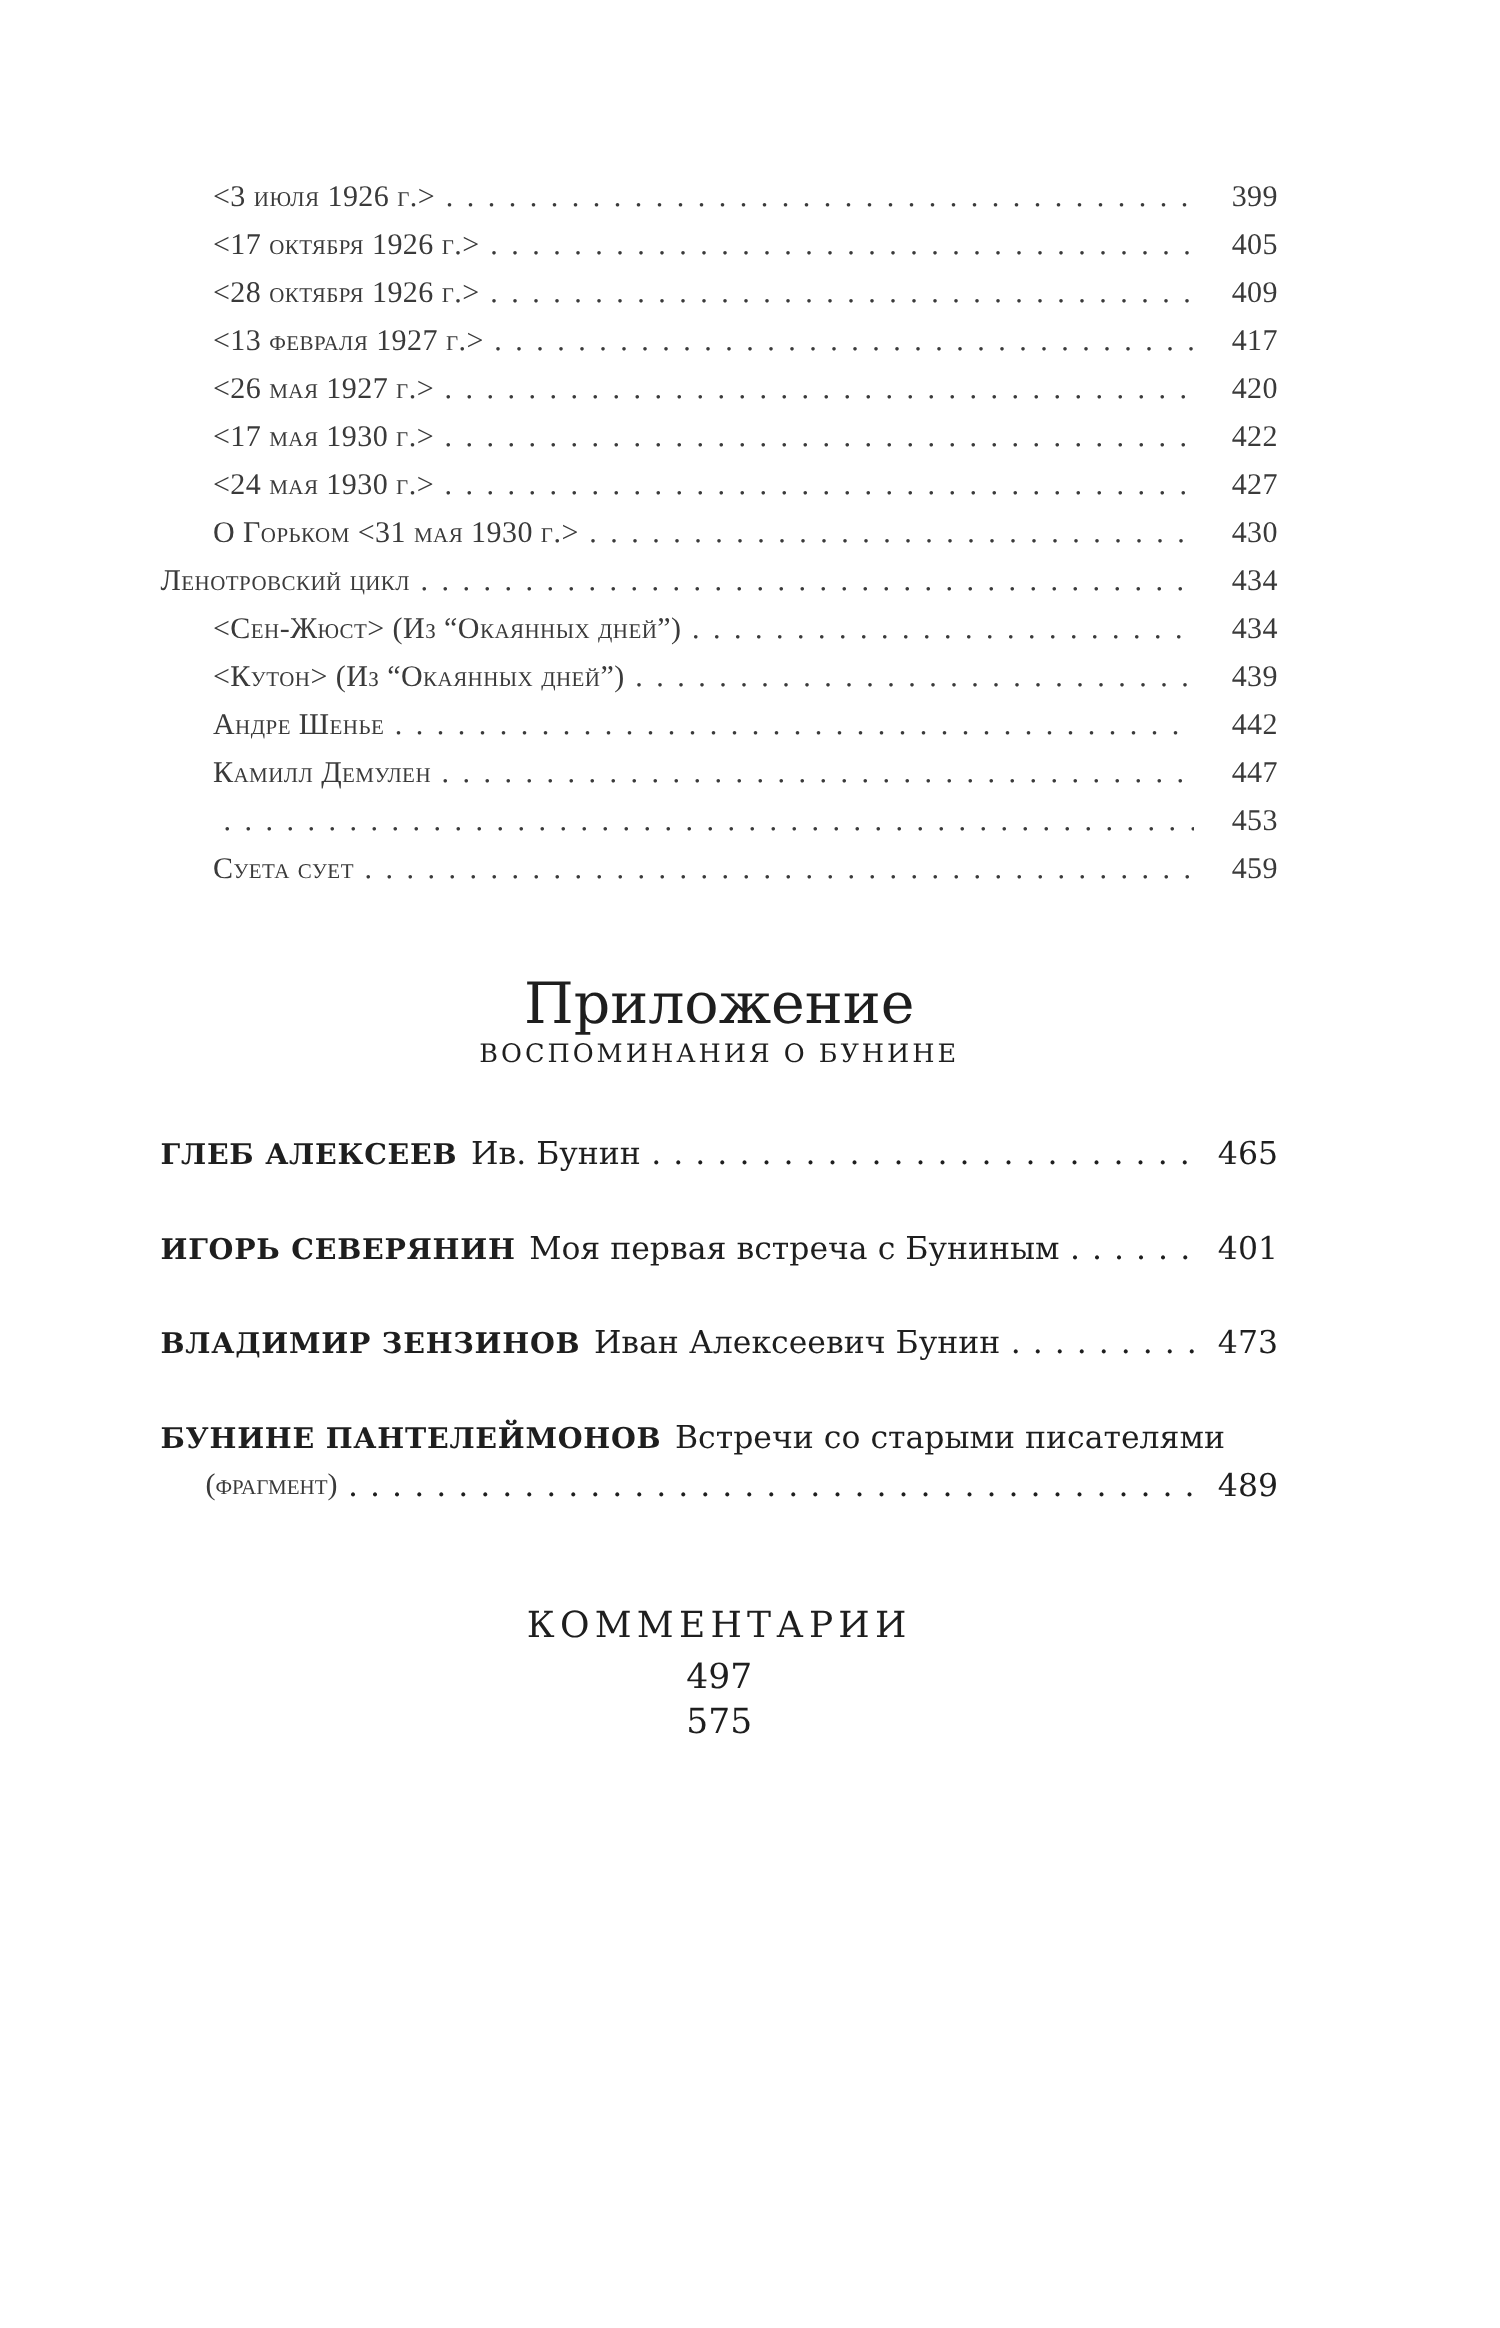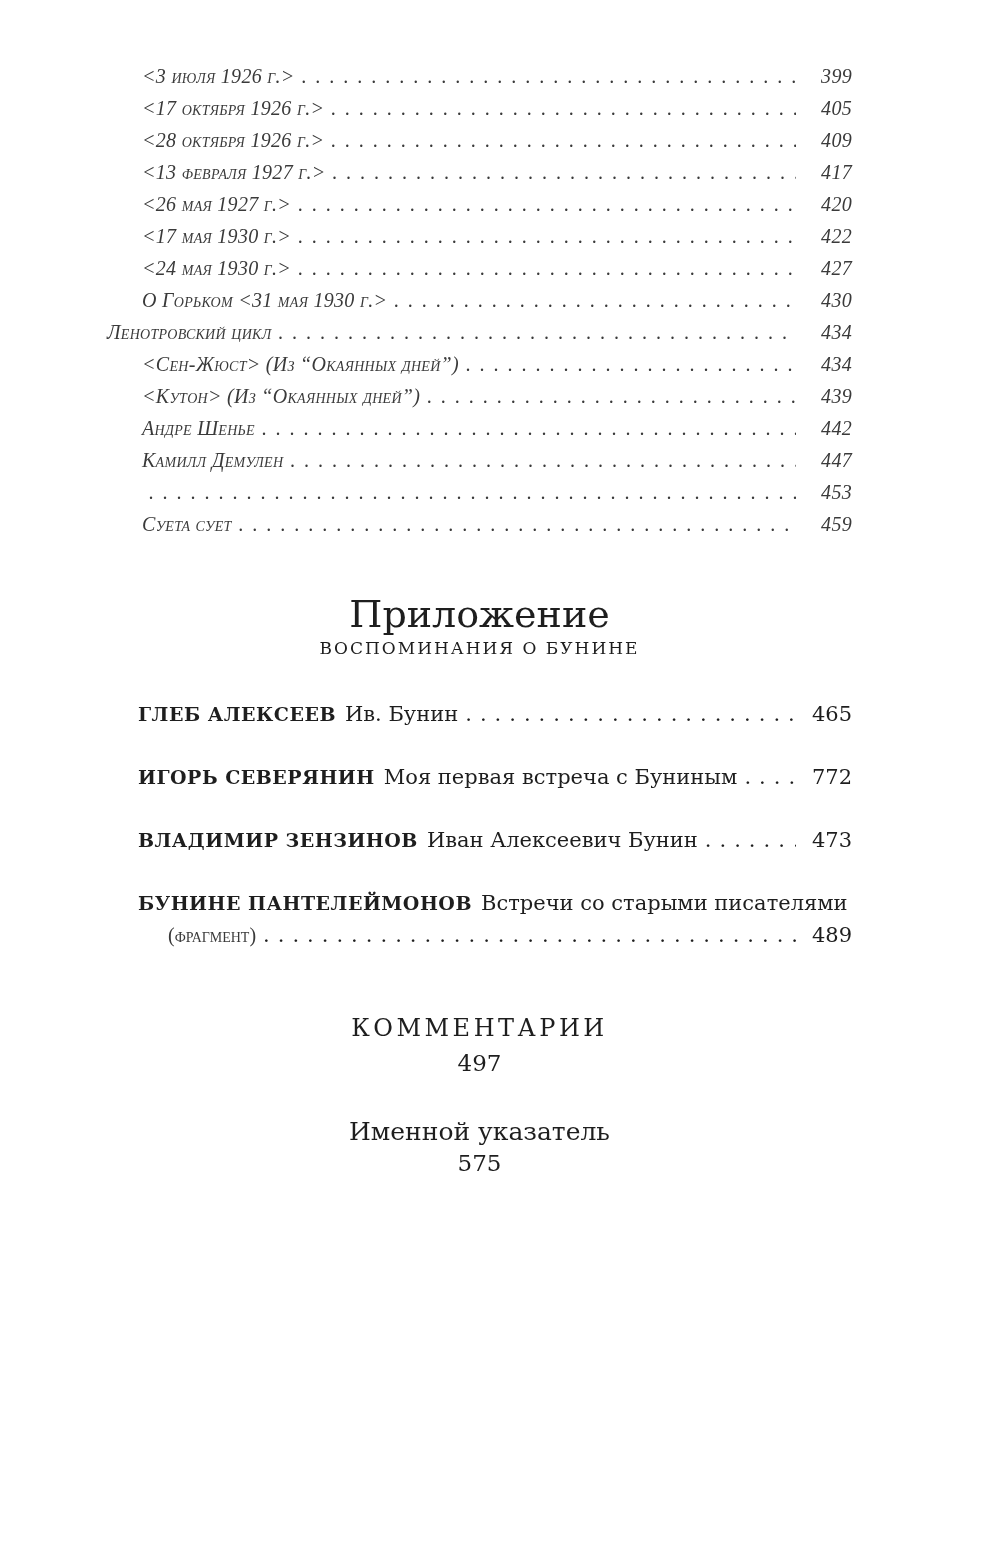--- a/index.html
+++ b/index.html
@@ -13,21 +13,21 @@
     height: 1552px;
     margin: 0 auto;
     background: #ffffff;
     overflow: hidden;
   }
   .content {
     padding: 0 148px 0 107px; 
   }
 
   
-  .toc { margin-top: 60px; font-style: italic; }
+  .toc { margin-top: 115px; }
   .toc-row {
     display: flex;
     align-items: baseline;
     height: 32px;
     font-family: "Liberation Serif", "DejaVu Serif", serif;
     font-size: 20px;
     line-height: 32px;
     font-variant: small-caps;
     letter-spacing: 0.3px;
     color: #3a3a3a;
@@ -70,21 +70,20 @@
   .memoirs { margin-top: 33px; }
   .memoir { margin-bottom: 31px; }
   .memoir-row {
     display: flex;
     align-items: flex-start;
     height: 32px;
     font-size: 21px;
     line-height: 32px;
     font-family: "DejaVu Serif", serif;
     color: #1e1e1e;
-    margin-left: 31px;
   }
   .memoir-row .dots { letter-spacing: 8px; }
   .author {
     font-weight: 700;
     font-size: 19px;
     letter-spacing: 0.5px;
     margin-right: 9px;
     white-space: nowrap;
   }
   .cont-line { }
@@ -212,21 +211,21 @@
           <span class="label"><span class="author">ГЛЕБ АЛЕКСЕЕВ</span><span>Ив. Бунин</span></span>
           <span class="dots">........................................................................................................................</span>
           <span class="pagenum">465</span>
         </div>
       </div>
 
       <div class="memoir">
         <div class="memoir-row">
           <span class="label"><span class="author">ИГОРЬ СЕВЕРЯНИН</span><span>Моя первая встреча с Буниным</span></span>
           <span class="dots">........................................................................................................................</span>
-          <span class="pagenum">772</span>
+          <span class="pagenum">401</span>
         </div>
       </div>
 
       <div class="memoir">
         <div class="memoir-row">
           <span class="label"><span class="author">ВЛАДИМИР ЗЕНЗИНОВ</span><span>Иван Алексеевич Бунин</span></span>
           <span class="dots">........................................................................................................................</span>
           <span class="pagenum">473</span>
         </div>
       </div>
@@ -239,17 +238,16 @@
           <span class="label cont-label">(фрагмент)</span>
           <span class="dots">........................................................................................................................</span>
           <span class="pagenum">489</span>
         </div>
       </div>
     </div>
 
     <div class="slab h-comments">КОММЕНТАРИИ</div>
     <div class="slab pg-center pg-comments">497</div>
 
-    <div class="slab h-index">Именной указатель</div>
     <div class="slab pg-center pg-index">575</div>
 
   </div>
 </div>
 
 </body></html>

